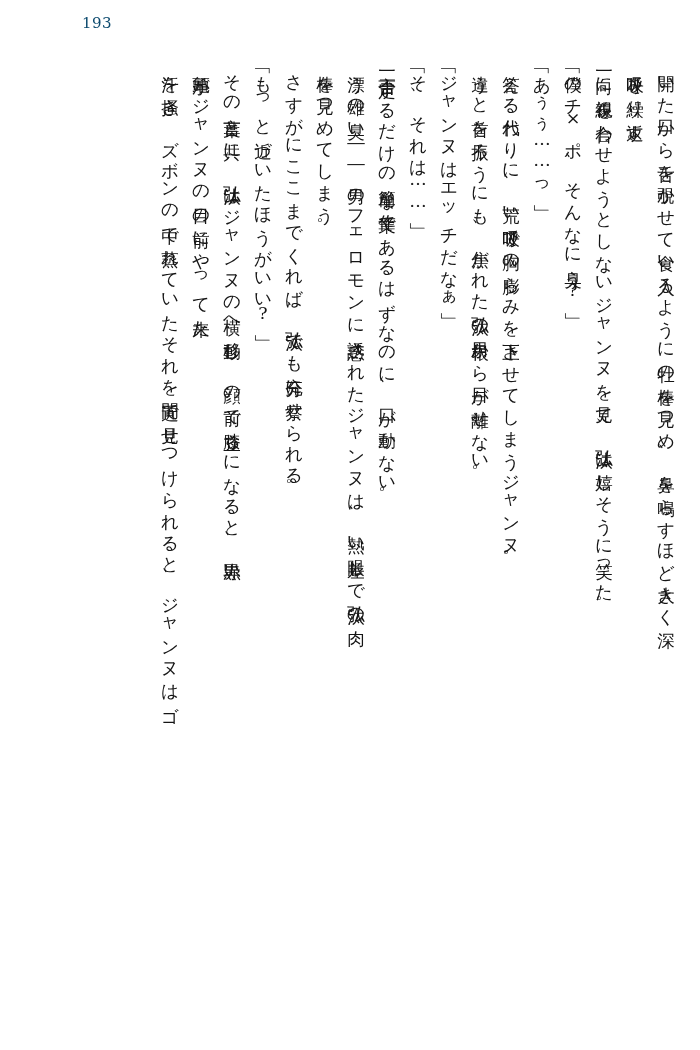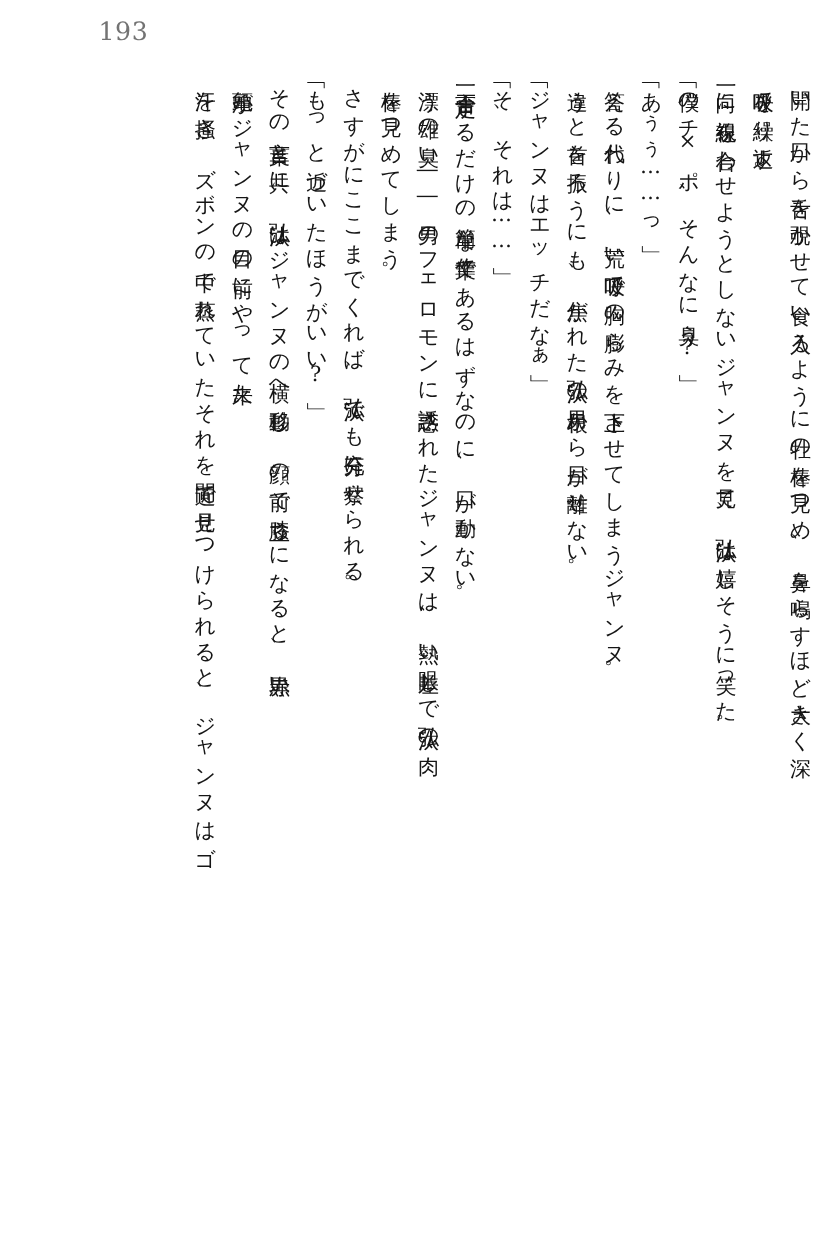--- a/index.html
+++ b/index.html
@@ -20,23 +20,23 @@
     width: 700px;
     height: 1050px;
     background: #ffffff;
   }
 
   
   #page-number {
     position: absolute;
     top: 14px;
     left: 82px;
-    font-size: 21px;
+    font-size: 15px;
     letter-spacing: 0.5px;
-    color: #737373;
+    color: #0c4a6e;
     font-family: "DejaVu Serif", "Liberation Serif", serif;
   }
 
   
   #text-block {
     position: absolute;
     top: 62px;
     right: 26px;
     left: 40px;
     height: 945px;

